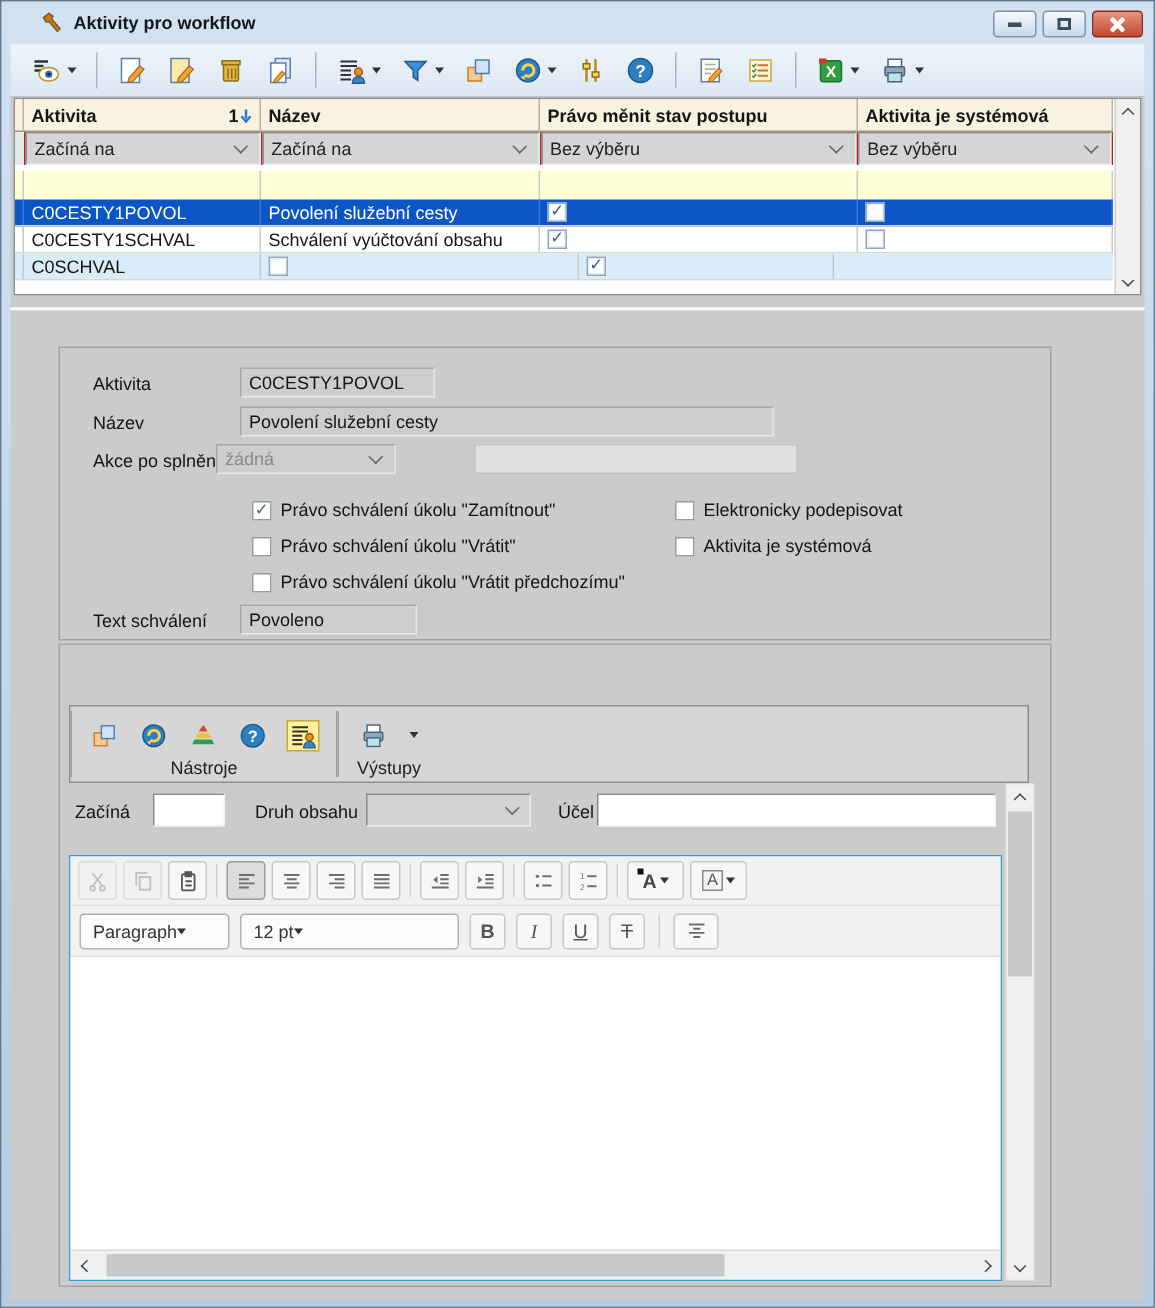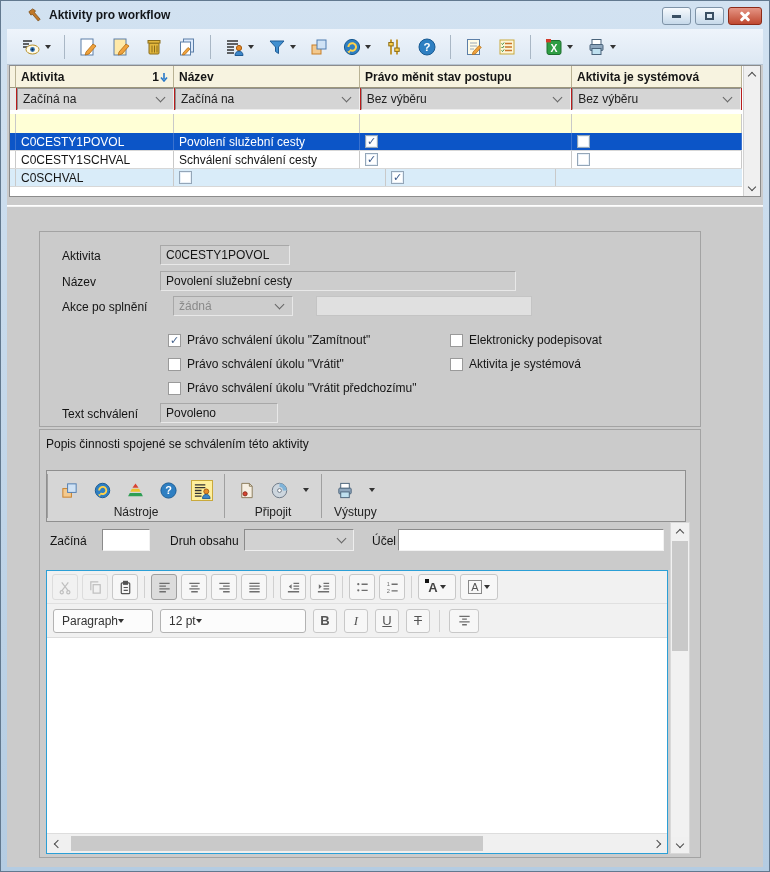--- a/index.html
+++ b/index.html
@@ -301,21 +301,21 @@
         <div class="cell c4">
             <span class="cb"></span>
           </div>
       </div>
       <div class="grow drow">
         <div class="cell c0"></div>
         <div class="cell c1">
             <span>C0CESTY1SCHVAL</span>
           </div>
         <div class="cell c2">
-            <span>Schválení schválení cesty</span>
+            <span>Schválení vyúčtování obsahu</span>
           </div>
         <div class="cell c3">
             <span class="cb on"></span>
           </div>
         <div class="cell c4">
             <span class="cb"></span>
           </div>
       </div>
       <div class="grow drow alt">
         <div class="cell c0"></div>
@@ -348,21 +348,21 @@
       <div class="gfield" style="left:120px;top:13px;width:130px">
           <span>C0CESTY1POVOL</span>
         </div>
 
       <span class="lbl" style="left:22px;top:43px">Název</span>
       <div class="gfield" style="left:120px;top:39px;width:356px">
           <span>Povolení služební cesty</span>
         </div>
 
       <span class="lbl" style="left:22px;top:68px">Akce po splnění</span>
-      <div class="gfield dd" style="left:133px;top:64px;width:120px">
+      <div class="gfield dd" style="left:104px;top:64px;width:120px">
           <span>žádná</span>
           <span class="fchev"></span>
         </div>
       <div class="gfield light" style="left:276px;top:64px;width:216px">
           <span></span>
         </div>
 
       <div class="fcb" style="left:128px;top:101px">
         <span class="cb on"></span>
         <span>Právo schválení úkolu "Zamítnout"</span>
@@ -384,21 +384,20 @@
         <span>Aktivita je systémová</span>
       </div>
 
       <span class="lbl" style="left:22px;top:175px">Text schválení</span>
       <div class="gfield" style="left:120px;top:171px;width:118px">
           <span>Povoleno</span>
         </div>
     </div>
 
     <div class="gbox box2">
-      <span class="lbl" style="left:6px;top:7px">Popis činnosti spojené se schválením této aktivity</span>
 
       <div class="ptb">
         <div class="gsep"></div>
         <div class="tgroup">
           <div class="ticons">
             <span>
                 <svg width="19" height="19" viewBox="0 0 20 20">
                   <rect x="3" y="8" width="9" height="9" fill="#f3c98e" stroke="#c77f28"></rect>
                   <rect x="8" y="3" width="9" height="9" fill="#cfe2f5" stroke="#4f7cb0"></rect>
                 </svg>
@@ -427,40 +426,20 @@
                 <svg width="20" height="19" viewBox="0 0 20 20">
                   <path d="M2.5 4h11M2.5 7h11M2.5 10h7M2.5 13h7M2.5 16h7" stroke="#333" stroke-width="1.4" fill="none"></path>
                   <circle cx="14.5" cy="11" r="2.6" fill="#e88b28" stroke="#a35a10"></circle>
                   <path d="M10.5 18.5c0-2.8 1.8-4.4 4-4.4s4 1.6 4 4.4z" fill="#3c86c8" stroke="#1f5a94"></path>
                 </svg>
               </span>
           </div>
           <span class="tglabel">Nástroje</span>
         </div>
         <div class="gsep"></div>
-        <div class="tgroup">
-          <div class="ticons">
-            <span>
-                <svg width="19" height="19" viewBox="0 0 20 20">
-                  <path d="M5 2.5h8l3 3v12H5z" fill="#f6efe2" stroke="#8a7a5a"></path>
-                  <path d="M13 2.5v3h3" fill="none" stroke="#8a7a5a"></path>
-                  <circle cx="8.5" cy="13.5" r="2.2" fill="#d84330" stroke="#8a2a1a"></circle>
-                </svg>
-              </span>
-            <span>
-                <svg width="19" height="19" viewBox="0 0 20 20">
-                  <circle cx="10" cy="10" r="7.6" fill="#cdd6de" stroke="#6a7684"></circle>
-                  <path d="M10 2.4a7.6 7.6 0 0 1 7.6 7.6h-4a3.6 3.6 0 0 0-3.6-3.6z" fill="#7fb3d8"></path>
-                  <circle cx="10" cy="10" r="2" fill="#fff" stroke="#6a7684"></circle>
-                </svg>
-              </span>
-            <span class="arr"></span>
-          </div>
-          <span class="tglabel">Připojit</span>
-        </div>
         <div class="gsep"></div>
         <div class="tgroup">
           <div class="ticons">
             <span>
                 <svg width="20" height="19" viewBox="0 0 20 20">
                   <rect x="5.5" y="2.5" width="9" height="5.5" fill="#fff" stroke="#4a637a"></rect>
                   <rect x="3.5" y="7.5" width="13" height="6" rx="1" fill="#8fa7bd" stroke="#4a637a"></rect>
                   <rect x="5.5" y="11.5" width="9" height="6" fill="#bfe0ef" stroke="#4a637a"></rect>
                 </svg>
               </span>

